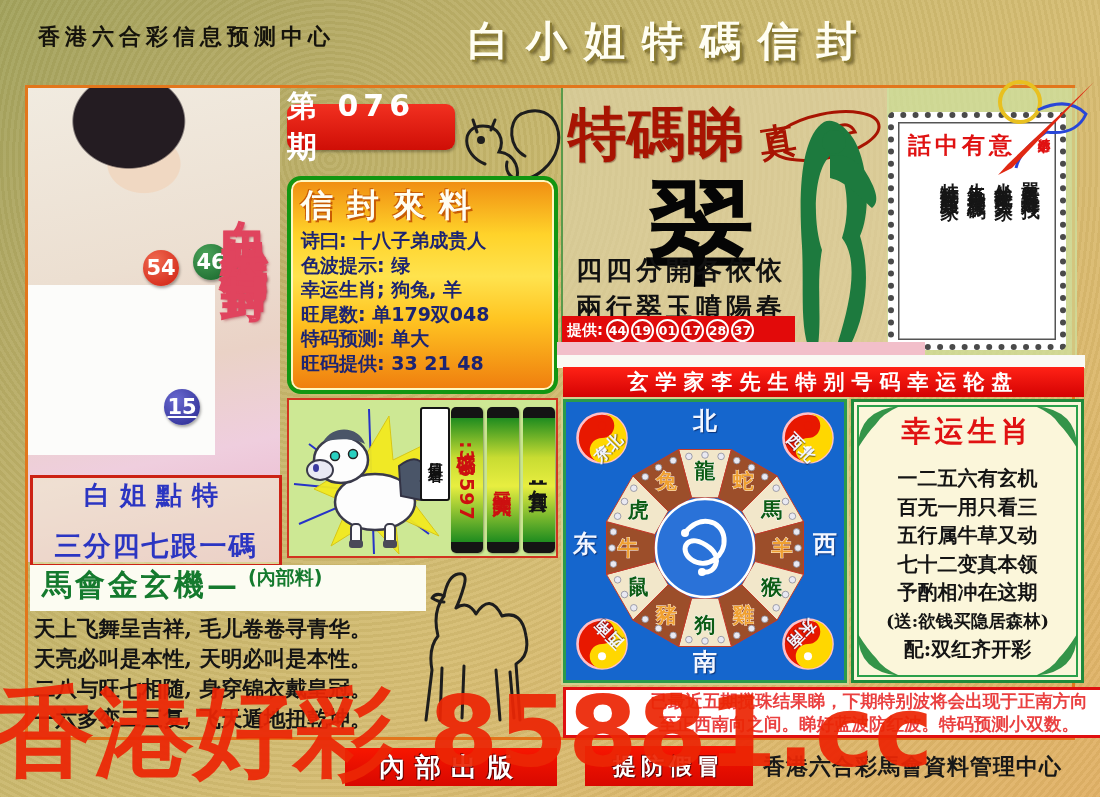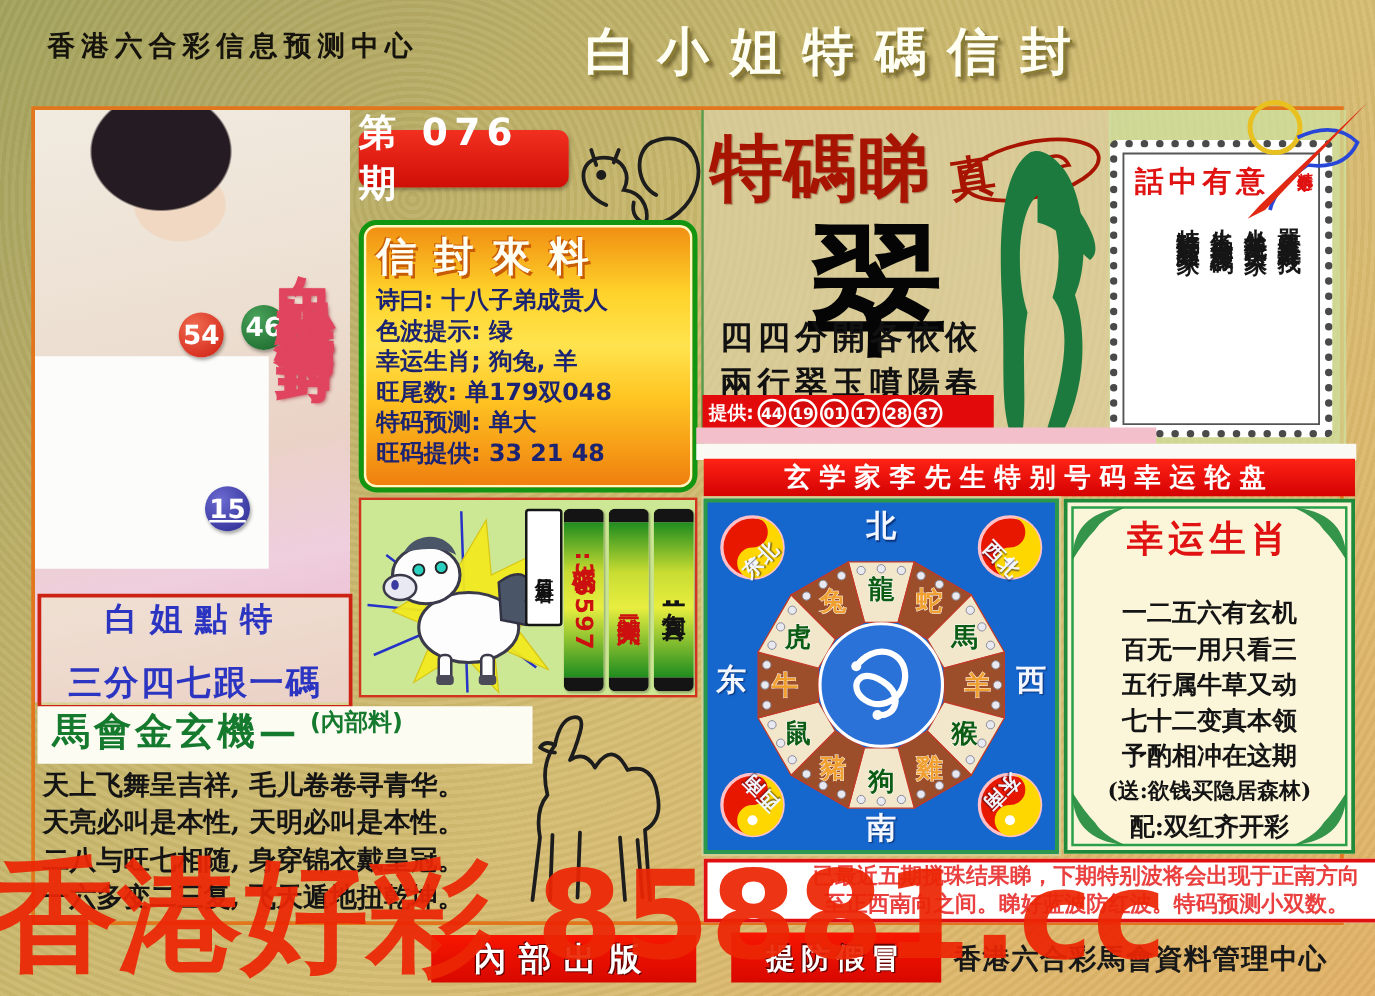--- a/index.html
+++ b/index.html
@@ -379,21 +379,21 @@
     <svg style="right:2px;top:2px;transform:scaleX(-1);" viewBox="0 0 46 46">
         <path d="M2,44 Q2,6 44,2 Q26,10 20,20 Q12,28 2,44 Z"></path>
       </svg>
     <svg style="left:2px;bottom:2px;transform:scaleY(-1);" viewBox="0 0 46 46">
         <path d="M2,44 Q2,6 44,2 Q26,10 20,20 Q12,28 2,44 Z"></path>
       </svg>
     <svg style="right:2px;bottom:2px;transform:scale(-1,-1);" viewBox="0 0 46 46">
         <path d="M2,44 Q2,6 44,2 Q26,10 20,20 Q12,28 2,44 Z"></path>
       </svg>
     <div class="title">幸运生肖</div>
-    <div class="ln" style="margin-top:24px;">一二五六有玄机</div>
+    <div class="ln" style="margin-top:12px;">一二五六有玄机</div>
     <div class="ln">百无一用只看三</div>
     <div class="ln">五行属牛草又动</div>
     <div class="ln">七十二变真本领</div>
     <div class="ln">予酌相冲在这期</div>
     <div class="ln" style="font-size:17.5px;">(送:欲钱买隐居森林)</div>
     <div class="ln">配:双红齐开彩</div>
   </div>
 
   <div class="abs result">
     <div>已最近五期搅珠结果睇，下期特别波将会出现于正南方向</div>

